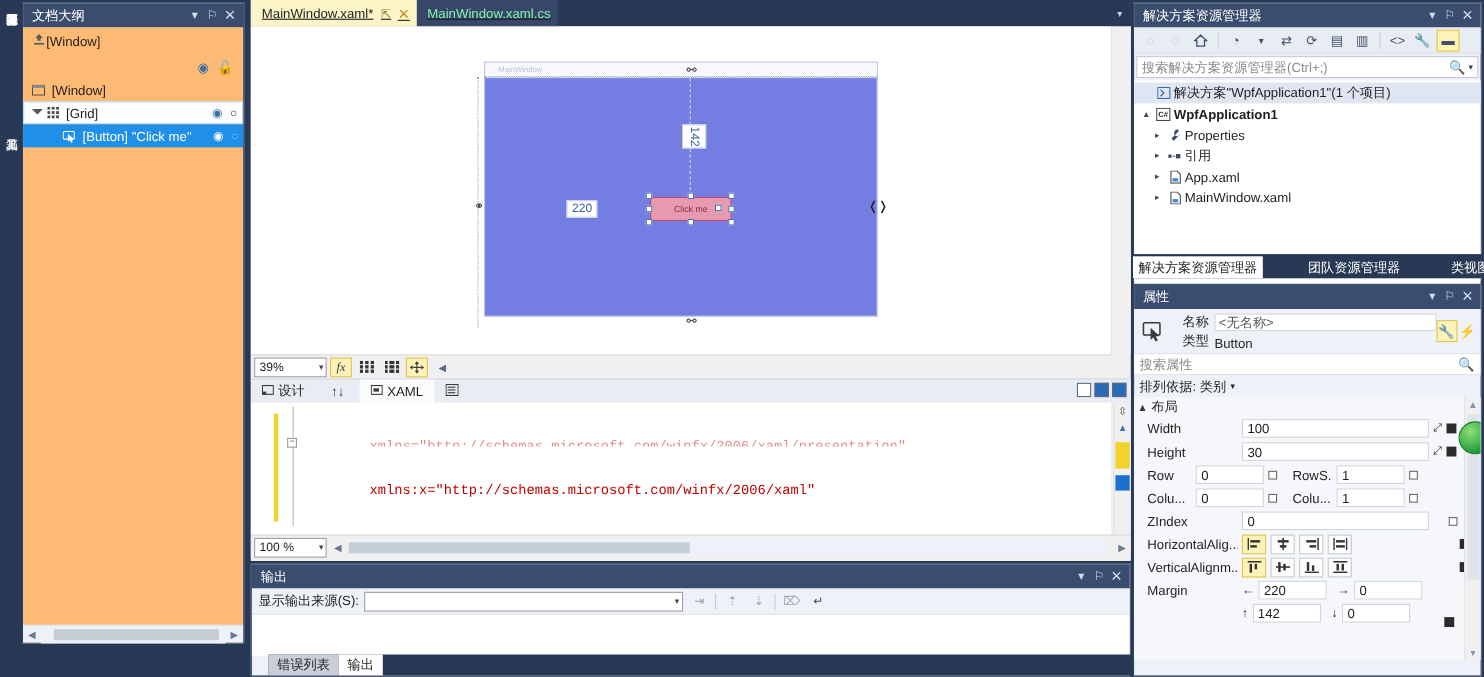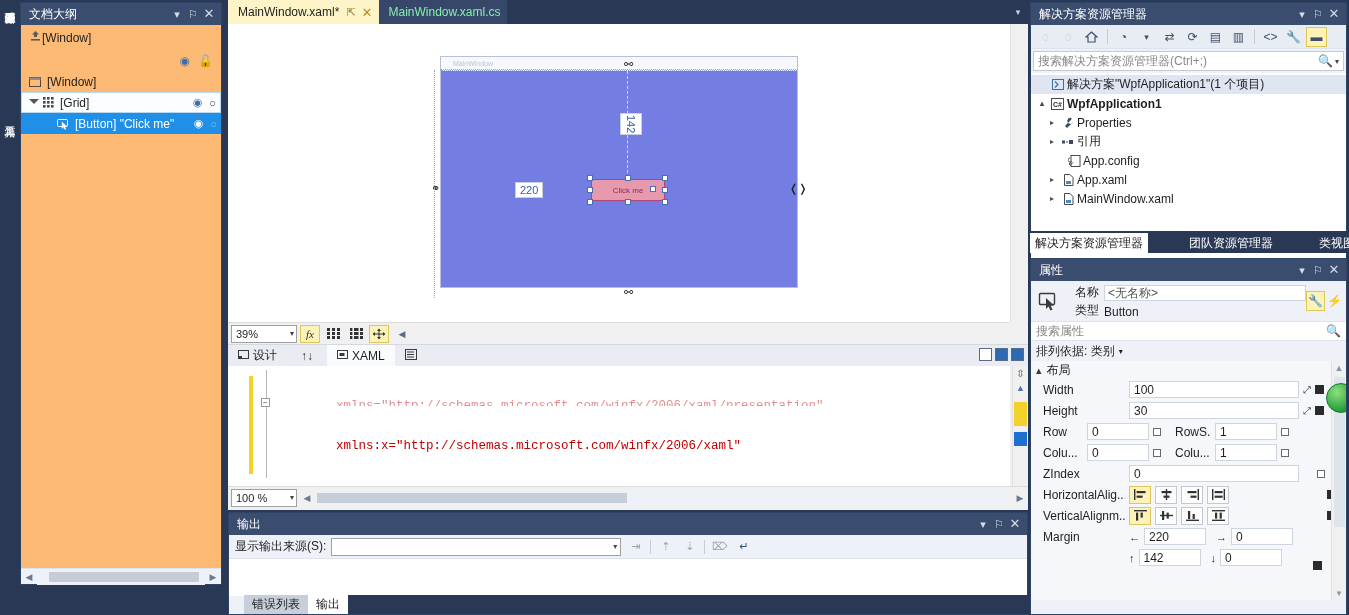--- a/index.html
+++ b/index.html
@@ -79,21 +79,21 @@
   .sb-thumb{ position:absolute; top:3px; height:10px; background:#c6ccd6; }
 
   
   #center{
     position:absolute; left:228px; top:0px; width:800px; height:510px;
     background:#f0f0f0;
   }
   
   #tabrow{
     position:absolute; left:0; top:0; width:800px; height:24px;
-    background:#293955; display:flex; align-items:flex-end;
+    background:#293955; display:flex; align-items:flex-end;text-decoration:underline;
   }
   .doctab{
     height:24px; display:flex; align-items:center; padding:0 6px 0 10px;
     font-size:12px; white-space:nowrap;
   }
   .doctab.active{ background:#fdf5c8; color:#1e1e1e; }
   .doctab.inactive{ background:#36476a; color:#86efac; }
   .doctab .pin{ margin-left:7px; color:#8a7a30; font-size:11px;}
   .doctab .cls{ margin-left:6px; color:#c28b1c; font-size:13px;}
   #tabrow-right{
@@ -698,29 +698,20 @@
         <span class="ic">
           <svg width="13" height="10" viewBox="0 0 13 10">
             <rect x="0" y="3.5" width="3" height="3" fill="#3a4a63"></rect>
             <rect x="4" y="4.5" width="2" height="1" fill="#3a4a63"></rect>
             <rect x="7" y="3" width="4" height="4" fill="#3a4a63"></rect>
           </svg>
         </span>
         <span>引用</span>
       </div>
 
-      <div class="se-row se-d3">
-        <span class="ic">
-          <svg width="13" height="12" viewBox="0 0 13 12">
-            <rect x="3" y="0.5" width="9" height="11" fill="#ffffff" stroke="#4a4a4a"></rect>
-            <path d="M2 3 a2 2 0 1 0 1.4 3.4 L1 9 L2.3 10.2 L5 7.4" fill="none" stroke="#3a4a63" stroke-width="1"></path>
-          </svg>
-        </span>
-        <span>App.config</span>
-      </div>
 
       <div class="se-row se-d2">
         <span class="exp">▸</span>
         <span class="ic">
           <svg width="13" height="12" viewBox="0 0 13 12">
             <path d="M2.5 0.5 H8 L11 3.5 V11.5 H2.5 Z" fill="#ffffff" stroke="#4a4a4a"></path>
             <rect x="4" y="7" width="5" height="3" fill="#4a86c8"></rect>
           </svg>
         </span>
         <span>App.xaml</span>

